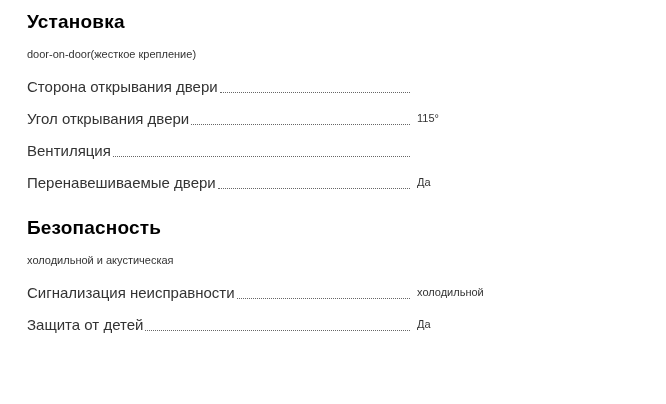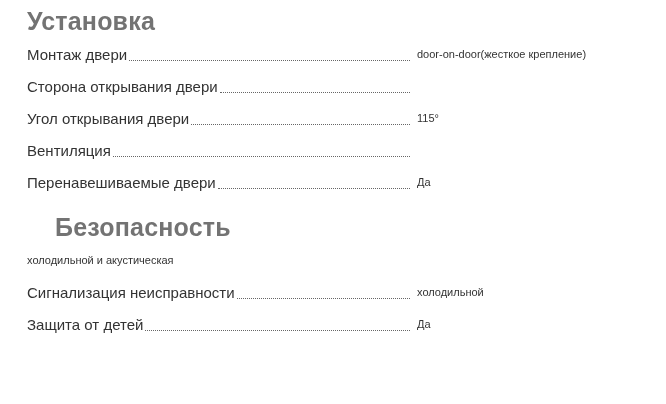--- a/index.html
+++ b/index.html
@@ -12,30 +12,29 @@
     width: 666px;
     height: 404px;
     box-sizing: border-box;
     padding: 10px 16px 0 27px;
     background: #ffffff;
     font-family: "Liberation Sans", "DejaVu Sans", sans-serif;
     color: #333333;
     overflow: hidden;
   }
   .section-title {
-    font-size: 25px;
+    font-size: 19px;
     line-height: 23px;
     font-weight: 700;
-    color: #737373;
+    color: #000000;
     margin: 0 0 8px 0;
     letter-spacing: 0.2px;
   }
   .section + .section .section-title {
     margin-top: 20px;
-    margin-left: 28px;
   }
   .spec-row {
     display: flex;
     align-items: flex-start;
     margin: 0 0 5px 0;
   }
   .label-wrap {
     display: flex;
     align-items: flex-end;
     width: 390px;
@@ -65,24 +64,20 @@
 </style>
 </head>
 <body>
 
 <div class="page">
   <div id="sections-root">
   <section class="section">
     <h2 class="section-title">Установка</h2>
     <div class="rows">
   <div class="spec-row">
-    <div class="label-wrap">
-      <span class="spec-label">Монтаж двери</span>
-      <span class="leader"></span>
-    </div>
     <div class="spec-value">door-on-door(жесткое крепление)</div>
   </div>
 
   <div class="spec-row">
     <div class="label-wrap">
       <span class="spec-label">Сторона открывания двери</span>
       <span class="leader"></span>
     </div>
   </div>
 

